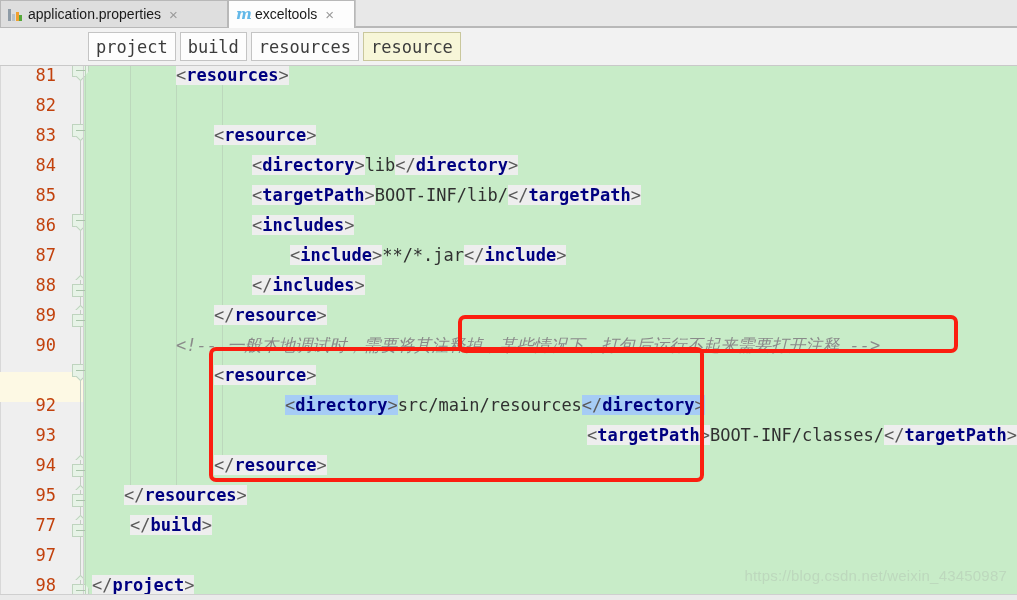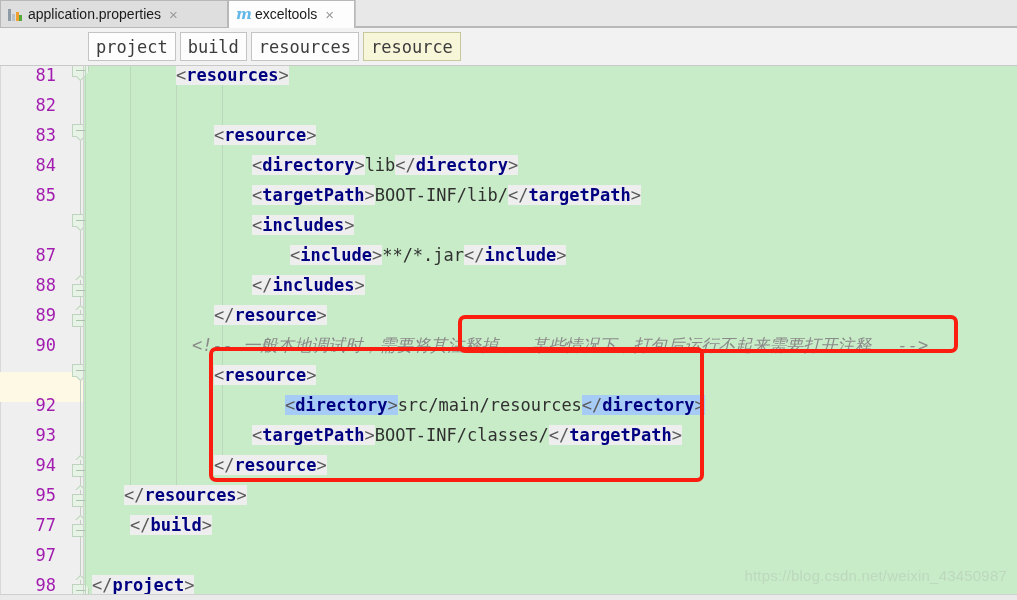--- a/index.html
+++ b/index.html
@@ -44,21 +44,21 @@
 
   
   .editor{position:absolute;left:0;top:66px;width:1017px;height:528px;overflow:hidden;background:#c8ecc8;}
   .gutter{position:absolute;left:0;top:0;width:84px;height:528px;background:#efefef;}
   .gutter:after{content:"";position:absolute;right:0;top:0;width:1px;height:528px;background:#d2d2d2;}
   .gutter-edge{position:absolute;left:0;top:0;width:1px;height:528px;background:#d8d8d8;}
   .code{position:absolute;left:84px;top:0;right:0;height:528px;background:#c8ecc8;border-radius:17px;}
 
   .row{position:absolute;left:0;right:0;height:30px;}
   .lineno{position:absolute;right:28px;top:0;height:30px;line-height:30px;
-          font-family:"DejaVu Sans Mono", monospace;font-size:17px;color:#a21caf;text-align:right;}
+          font-family:"DejaVu Sans Mono", monospace;font-size:17px;color:#c2410c;text-align:right;}
   
   .fold{position:absolute;left:72px;width:19px;height:19px;}
   .fold .shape{position:absolute;left:0;top:0;width:17px;height:13px;border:1px solid #bfd4bf;
                background:#e7f3e7;box-sizing:border-box;}
   .fold .tip{position:absolute;left:2px;top:12px;width:13px;height:7px;overflow:hidden;}
   .fold .tip:before{content:"";position:absolute;left:1px;top:-8px;width:11px;height:11px;
         background:#e7f3e7;border:1px solid #bfd4bf;transform:rotate(45deg);box-sizing:border-box;}
   .fold.up .tip{top:auto;bottom:12px;}
   .fold.up .tip:before{top:auto;bottom:-8px;}
   .fold .dash{position:absolute;left:4px;top:6px;width:9px;height:1px;background:#aac4aa;z-index:2;}
@@ -73,21 +73,21 @@
   .bulb .base2{position:absolute;left:5px;top:16px;width:9px;height:2px;background:#6f6f6f;}
 
   
   .ln{position:absolute;left:0;right:0;height:30px;line-height:30px;white-space:pre;
       font-family:"DejaVu Sans Mono", monospace;font-size:17px;}
   .ln span{display:inline;}
   .tok{background:#eeeeee;}
   .br{color:#5a5a5a;}
   .tag{color:#000080;font-weight:700;}
   .txt{color:#303030;}
-  .cmt{color:#8a8a8a;font-style:italic;margin-left:16px;}
+  .cmt{color:#8a8a8a;font-style:italic;}
   .sel{background:#a6ccf5;}
   .caretline{background:#fdf9e4;}
   .caretline-gutter{background:#fdf9e4;}
 
   
   .guide{position:absolute;top:0;width:1px;background:#bcd8bc;}
 
   
   .redbox{position:absolute;border:4px solid #fb1e10;border-radius:7px;box-sizing:border-box;}
 
@@ -146,20 +146,23 @@
         </div>
       <div class="row" style="top:54px;">
           <span class="lineno">83</span>
         </div>
       <div class="row" style="top:84px;">
           <span class="lineno">84</span>
         </div>
       <div class="row" style="top:114px;">
           <span class="lineno">85</span>
         </div>
+      <div class="row" style="top:144px;">
+          <span class="lineno">86</span>
+        </div>
       <div class="row" style="top:174px;padding-left:20px;">
           <span class="lineno">87</span>
         </div>
       <div class="row" style="top:204px;">
           <span class="lineno">88</span>
         </div>
       <div class="row" style="top:234px;">
           <span class="lineno">89</span>
         </div>
       <div class="row" style="top:264px;">
@@ -272,21 +275,21 @@
       <div class="ln" style="top:204px;padding-left:168px;"><span class="tok"><span class="br">&lt;/</span><span class="tag">includes</span><span class="br">&gt;</span></span></div>
 
       <div class="ln" style="top:234px;padding-left:130px;"><span class="tok"><span class="br">&lt;/</span><span class="tag">resource</span><span class="br">&gt;</span></span></div>
 
       <div class="ln" style="top:264px;padding-left:92px;"><span class="cmt">&lt;!-- 一般本地调试时，需要将其注释掉，</span><span class="cmt">某些情况下，打包后运行不起来需要打开注释</span><span class="cmt"> --&gt;</span></div>
 
       <div class="ln" style="top:294px;padding-left:130px;"><span class="tok"><span class="br">&lt;</span><span class="tag">resource</span><span class="br">&gt;</span></span></div>
 
       <div class="ln" style="top:324px;padding-left:168px;margin-left:33px;"><span class="sel"><span class="br">&lt;</span><span class="tag">directory</span><span class="br">&gt;</span></span><span class="txt">src/main/resources</span><span class="sel"><span class="br">&lt;/</span><span class="tag">directory</span><span class="br">&gt;</span></span></div>
 
-      <div class="ln" style="top:354px;padding-left:168px;"><span class="tok"><span class="br">&lt;</span><span class="tag">targetPath</span><span class="br">&gt;</span></span><span class="txt">BOOT-INF/classes/</span><span class="tok"><span class="br">&lt;/</span><span class="tag">targetPath</span><span class="br">&gt;</span></span></div>
+      <div class="ln" style="top:354px;padding-left:168px;text-align:right;"><span class="tok"><span class="br">&lt;</span><span class="tag">targetPath</span><span class="br">&gt;</span></span><span class="txt">BOOT-INF/classes/</span><span class="tok"><span class="br">&lt;/</span><span class="tag">targetPath</span><span class="br">&gt;</span></span></div>
 
       <div class="ln" style="top:384px;padding-left:130px;"><span class="tok"><span class="br">&lt;/</span><span class="tag">resource</span><span class="br">&gt;</span></span></div>
 
       <div class="ln" style="top:414px;padding-left:40px;"><span class="tok"><span class="br">&lt;/</span><span class="tag">resources</span><span class="br">&gt;</span></span></div>
 
       <div class="ln" style="top:444px;padding-left:46px;"><span class="tok"><span class="br">&lt;/</span><span class="tag">build</span><span class="br">&gt;</span></span></div>
 
       <div class="ln" style="top:474px;"></div>
 
       <div class="ln" style="top:504px;padding-left:8px;"><span class="tok"><span class="br">&lt;/</span><span class="tag">project</span><span class="br">&gt;</span></span></div>

